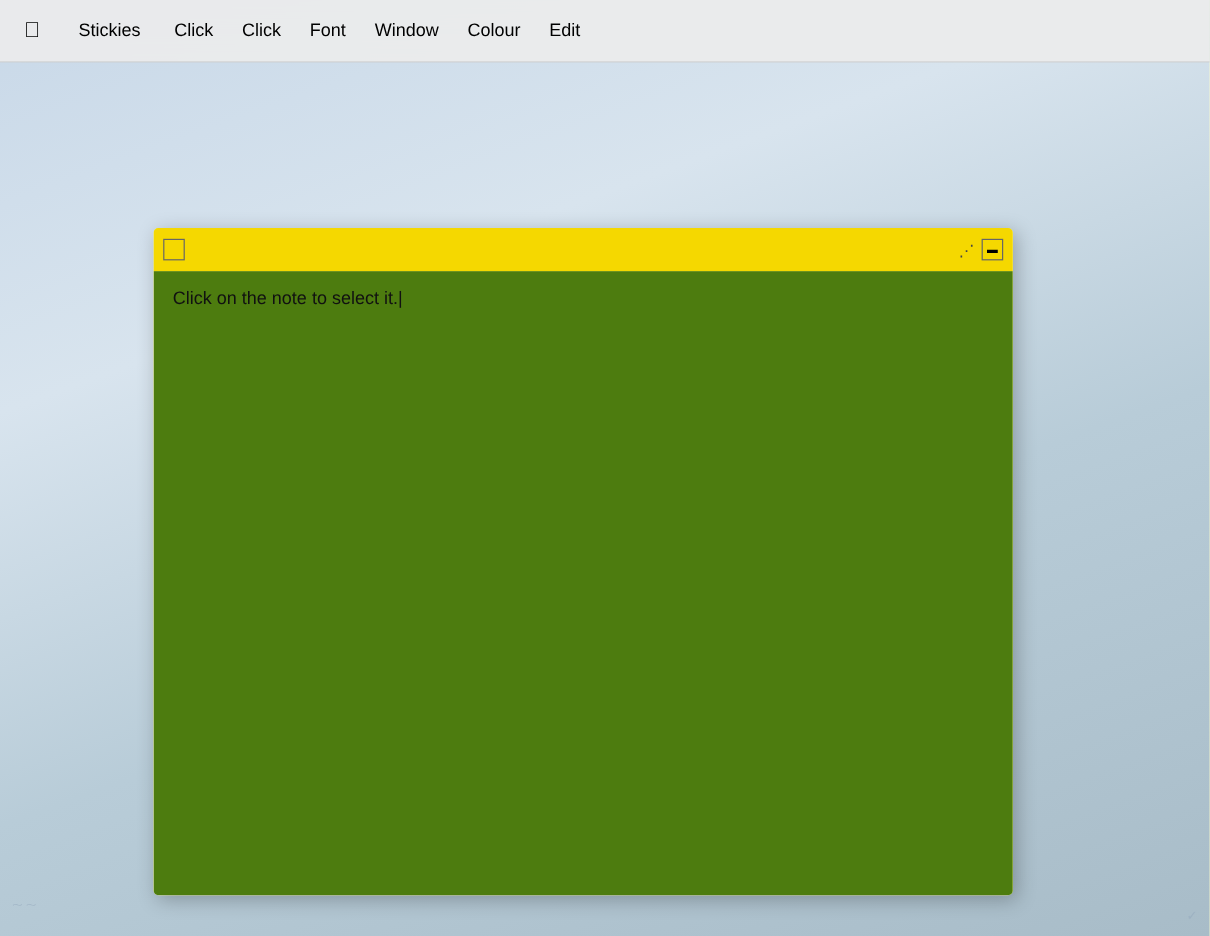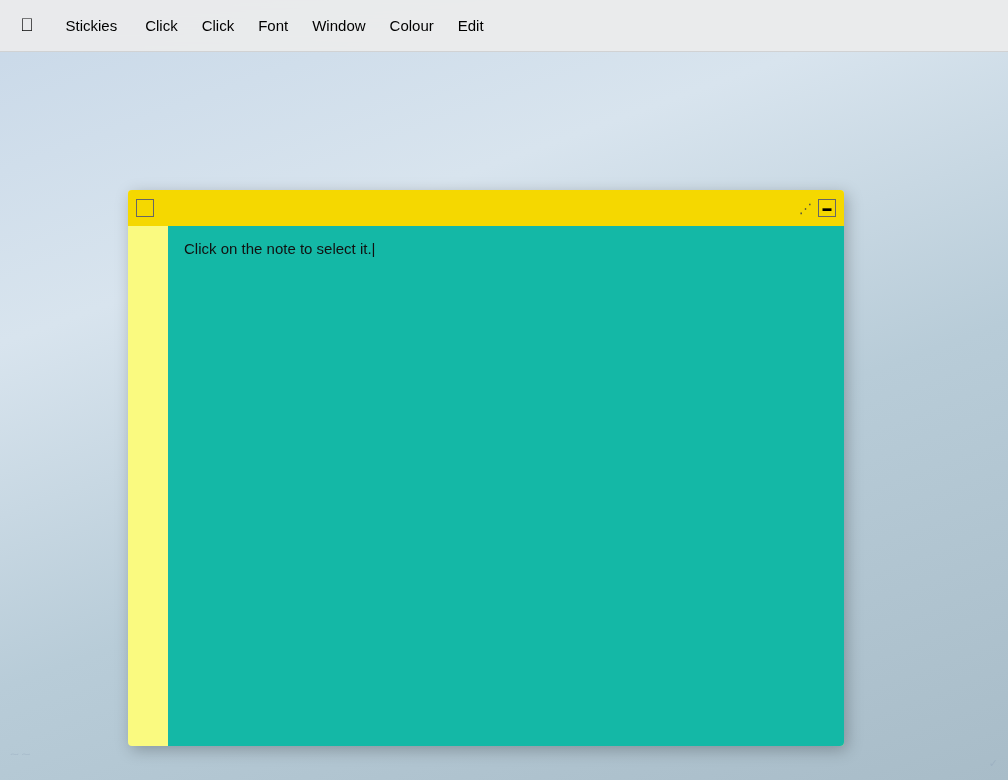--- a/index.html
+++ b/index.html
@@ -119,24 +119,23 @@
       border: 1.5px solid #666;
       background: transparent;
       cursor: pointer;
       display: flex;
       align-items: center;
       justify-content: center;
     }
 
     .sticky-body {
       flex: 1;
-      background: #14b8a6;
+      background: #4d7c0f;
       padding: 12px 16px;
       overflow: auto;
-      margin-left: 40px;
     }
 
     .sticky-text {
       font-size: 15px;
       color: #111;
       font-family: -apple-system, BlinkMacSystemFont, "Helvetica Neue", Arial, sans-serif;
       line-height: 1.5;
       white-space: pre-wrap;
     }
 

